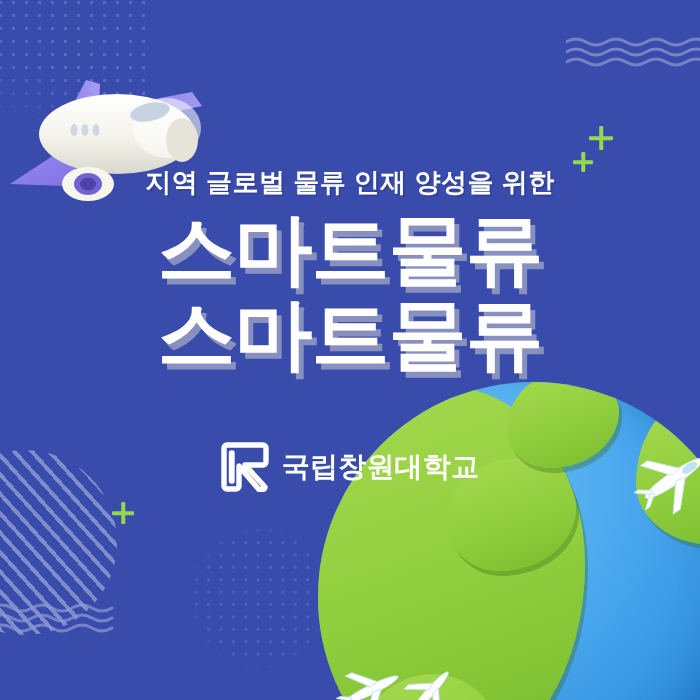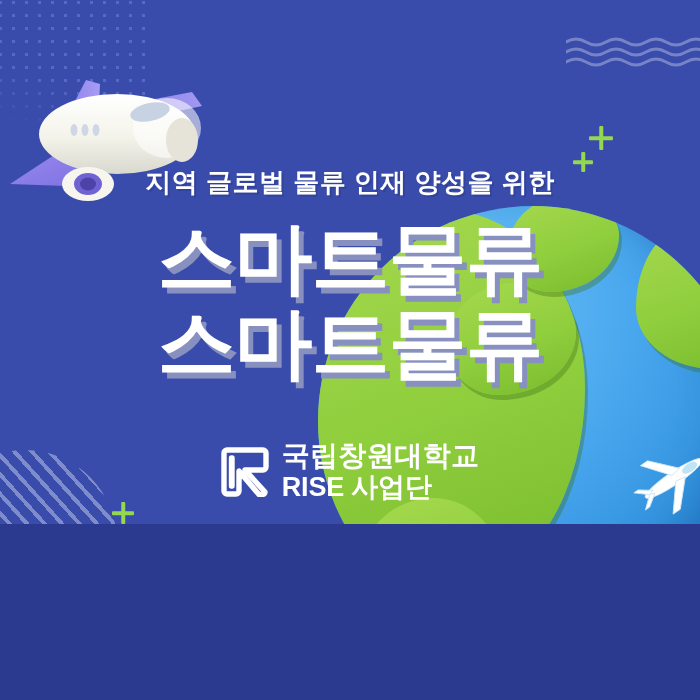--- a/index.html
+++ b/index.html
@@ -3,21 +3,21 @@
 <meta charset="utf-8">
 <style>
   html, body {
     margin: 0;
     padding: 0;
     background: #2b3a8f;
   }
   #poster {
     position: relative;
     width: 700px;
-    height: 524px;
+    height: 700px;
     overflow: hidden;
     background: #3a4cab;
     font-family: "Liberation Sans", "DejaVu Sans", sans-serif;
     -webkit-font-smoothing: antialiased;
   }
 
   
   .deco { position: absolute; pointer-events: none; }
 
   
@@ -116,21 +116,21 @@
   }
   .subtitle {
     color: #ffffff;
     font-size: 26px;
     font-weight: bold;
     letter-spacing: .5px;
     line-height: 1.1;
     text-shadow: 2px 2px 0 rgba(40,55,135,.45);
   }
   .headline {
-    margin-top: 18px;
+    margin-top: 9px;
     color: #ffffff;
     font-size: 78px;
     font-weight: bold;
     letter-spacing: -1px;
     line-height: 1.12;
     text-shadow: 5px 6px 0 #8790bf;
   }
   .headline .ln2 { display: block; margin-top: -2px; }
 
   
@@ -294,17 +294,16 @@
     <div class="logo-mark">
       <svg width="48" height="50" viewBox="0 0 48 50">
         <path d="M6 3 H42 A3 3 0 0 1 45 6 V20 A3 3 0 0 1 42 23 H24
                  L44 45 A3 3 0 0 1 41.5 47.5 L38 47.5 L18 24
                  V44 A3 3 0 0 1 15 47 H6 A3 3 0 0 1 3 44 V6 A3 3 0 0 1 6 3 Z
                  M11 11 V39 H10.5 V11 Z" fill="none" stroke="#ffffff" stroke-width="5.4" stroke-linejoin="round"></path>
       </svg>
     </div>
     <div class="logo-text">
       <div class="logo-univ">국립창원대학교</div>
-      <div class="logo-rise">RISE 사업단</div>
     </div>
   </div>
 
 </div>
 
 </body></html>

